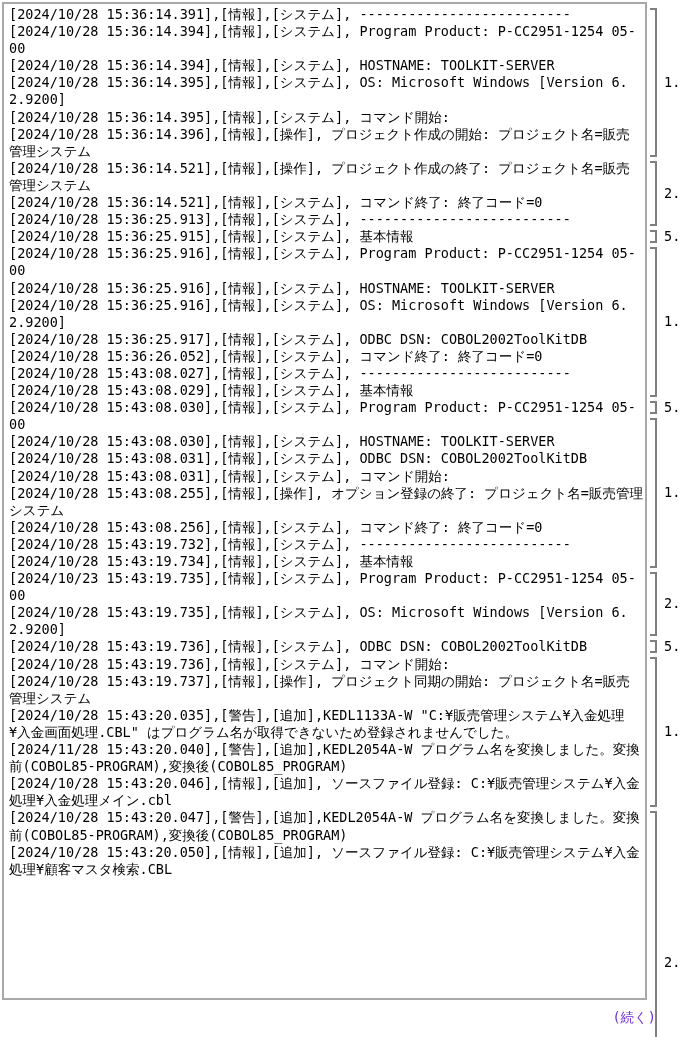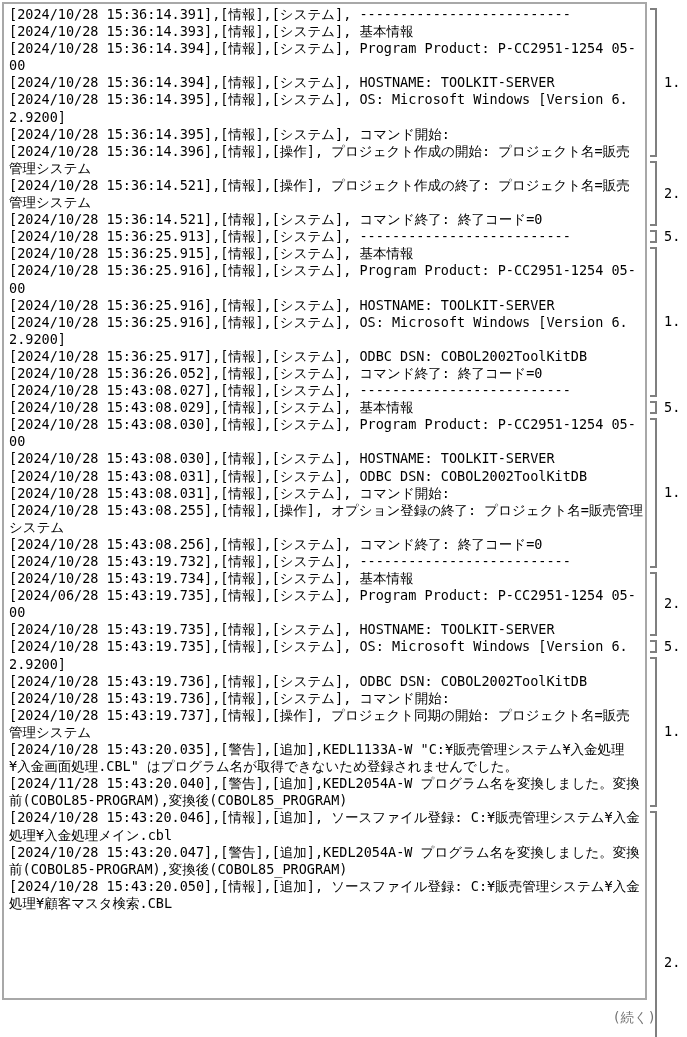--- a/index.html
+++ b/index.html
@@ -55,32 +55,31 @@
     border-left: none;
   }
   .bracket-num {
     margin-left: 14px;
     color: #000000;
   }
   .footer {
     position: absolute;
     top: 1009px;
     right: 31px;
-    color: #737373;
+    color: #6d28d9;
   }
 </style>
 </head>
 <body>
 
 <div class="page" id="page">
   <div class="log-box" id="log-box">
       <div class="section">
         <div class="group">
           <div class="line">[2024/10/28 15:36:14.391],[情報],[システム], --------------------------</div>
-          <div class="line">[2024/10/28 15:36:14.393],[情報],[システム], 基本情報</div>
           <div class="line">[2024/10/28 15:36:14.394],[情報],[システム], Program Product: P-CC2951-1254 05-00</div>
           <div class="line">[2024/10/28 15:36:14.394],[情報],[システム], HOSTNAME: TOOLKIT-SERVER</div>
           <div class="line">[2024/10/28 15:36:14.395],[情報],[システム], OS: Microsoft Windows [Version 6.2.9200]</div>
           <div class="line">[2024/10/28 15:36:14.395],[情報],[システム], コマンド開始:</div>
         </div>
         <div class="group">
           <div class="line">[2024/10/28 15:36:14.396],[情報],[操作], プロジェクト作成の開始: プロジェクト名=販売管理システム</div>
           <div class="line">[2024/10/28 15:36:14.521],[情報],[操作], プロジェクト作成の終了: プロジェクト名=販売管理システム</div>
         </div>
         <div class="group">
@@ -113,22 +112,21 @@
           <div class="line">[2024/10/28 15:43:08.255],[情報],[操作], オプション登録の終了: プロジェクト名=販売管理システム</div>
         </div>
         <div class="group">
           <div class="line">[2024/10/28 15:43:08.256],[情報],[システム], コマンド終了: 終了コード=0</div>
         </div>
       </div>
       <div class="section">
         <div class="group">
           <div class="line">[2024/10/28 15:43:19.732],[情報],[システム], --------------------------</div>
           <div class="line">[2024/10/28 15:43:19.734],[情報],[システム], 基本情報</div>
-          <div class="line">[2024/06/28 15:43:19.735],[情報],[システム], Program Product: P-CC2951-1254 05-00</div>
-          <div class="line">[2024/10/28 15:43:19.735],[情報],[システム], HOSTNAME: TOOLKIT-SERVER</div>
+          <div class="line">[2024/10/23 15:43:19.735],[情報],[システム], Program Product: P-CC2951-1254 05-00</div>
           <div class="line">[2024/10/28 15:43:19.735],[情報],[システム], OS: Microsoft Windows [Version 6.2.9200]</div>
           <div class="line">[2024/10/28 15:43:19.736],[情報],[システム], ODBC DSN: COBOL2002ToolKitDB</div>
           <div class="line">[2024/10/28 15:43:19.736],[情報],[システム], コマンド開始:</div>
         </div>
         <div class="group">
           <div class="line">[2024/10/28 15:43:19.737],[情報],[操作], プロジェクト同期の開始: プロジェクト名=販売管理システム</div>
           <div class="line">[2024/10/28 15:43:20.035],[警告],[追加],KEDL1133A-W "C:¥販売管理システム¥入金処理¥入金画面処理.CBL" はプログラム名が取得できないため登録されませんでした。</div>
           <div class="line">[2024/11/28 15:43:20.040],[警告],[追加],KEDL2054A-W プログラム名を変換しました。変換前(COBOL85-PROGRAM),変換後(COBOL85_PROGRAM)</div>
           <div class="line">[2024/10/28 15:43:20.046],[情報],[追加], ソースファイル登録: C:¥販売管理システム¥入金処理¥入金処理メイン.cbl</div>
           <div class="line">[2024/10/28 15:43:20.047],[警告],[追加],KEDL2054A-W プログラム名を変換しました。変換前(COBOL85-PROGRAM),変換後(COBOL85_PROGRAM)</div>

